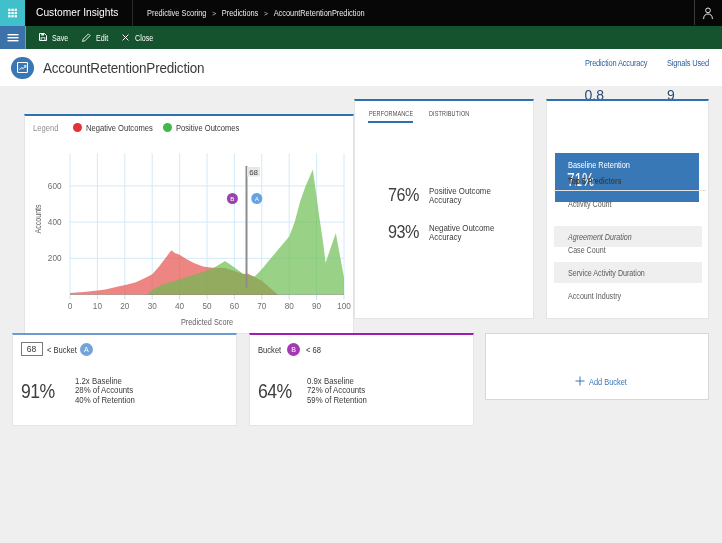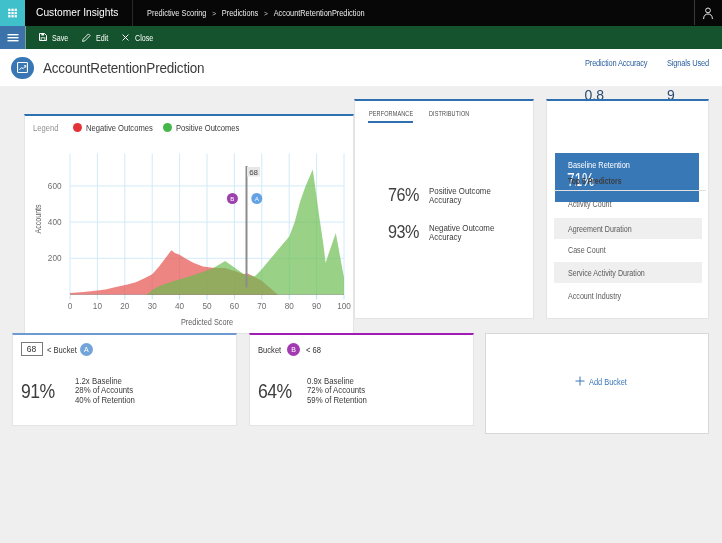--- a/index.html
+++ b/index.html
@@ -30,21 +30,21 @@
 .mvalue { position:absolute; top:17.5px; font-size:14px; color:#2b4a6f;margin-top:20px; }
 
 
 .card { position:absolute; background:#fff; border:1px solid #e4e4e4; }
 .ctop { border-top:2.5px solid #2e70b0; }
 #c1 { left:24px; top:99px; width:330px; height:220px;margin-top:15px; }
 #c2 { left:354px; top:99px; width:180px; height:220px; }
 #c3 { left:546px; top:99px; width:163px; height:220px; }
 #b1 { left:12px; top:333px; width:225px; height:93px; border-top:2.5px solid #6d9ad2; }
 #b2 { left:249px; top:333px; width:225px; height:93px; border-top:2.5px solid #a11cb4; }
-#b3 { left:485px; top:333px; width:224px; height:101px; border:1px solid #d8d8d8; }
+#b3 { left:485px; top:333px; width:224px; height:67px; border:1px solid #d8d8d8; }
 
 
 .leg-label { position:absolute; left:8.4px; top:6px; font-size:9.5px; color:#909090; transform:scaleX(0.8); transform-origin:0 50%; }
 .dot { position:absolute; top:7px; width:9px; height:9px; border-radius:50%; }
 .leg-t { position:absolute; top:6px; font-size:9.5px; color:#383838; transform:scaleX(0.8); transform-origin:0 50%; }
 
 
 .tab { position:absolute; top:8px; font-size:7.5px; letter-spacing:0.2px; color:#4a4a4a; transform:scaleX(0.73); transform-origin:0 50%; }
 #tabline { position:absolute; left:13px; top:20.3px; width:45px; height:2.2px; background:#2e70b0; }
 .bignum { position:absolute; left:0; width:64px; text-align:right; font-size:18px; line-height:22px; color:#404040; letter-spacing:-0.5px; transform:scaleX(0.9); transform-origin:100% 50%; }
@@ -231,21 +231,21 @@
 <div class="card ctop" id="c3">
   <div id="bluebox">
     <div class="t1">Baseline Retention</div>
     <div class="t2">71%</div>
   </div>
   <div id="top5">Top 5 Predictors</div>
   <div id="p-sep"></div>
   <div class="prow" style="top:91px;">
       <div class="tx">Activity Count</div>
     </div>
-  <div class="prow" style="top:116px;">
+  <div class="prow" style="top:124px;font-style:italic;">
       <div class="bg"></div>
       <div class="tx">Agreement Duration</div>
     </div>
   <div class="prow" style="top:137px;">
       <div class="tx">Case Count</div>
     </div>
   <div class="prow" style="top:160px;">
       <div class="bg"></div>
       <div class="tx">Service Activity Duration</div>
     </div>

